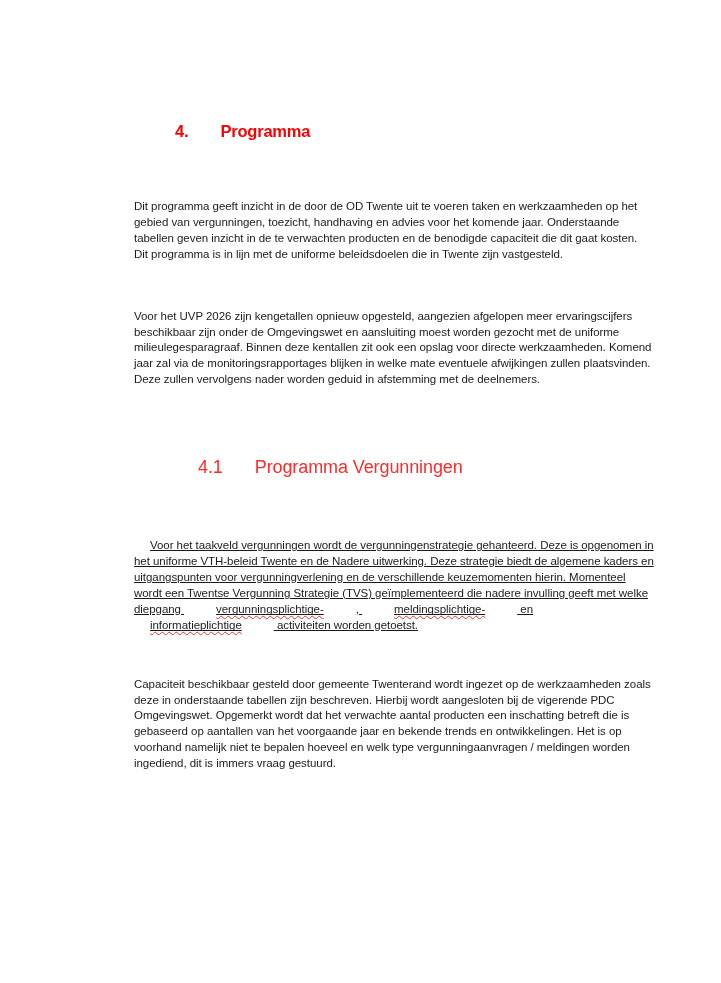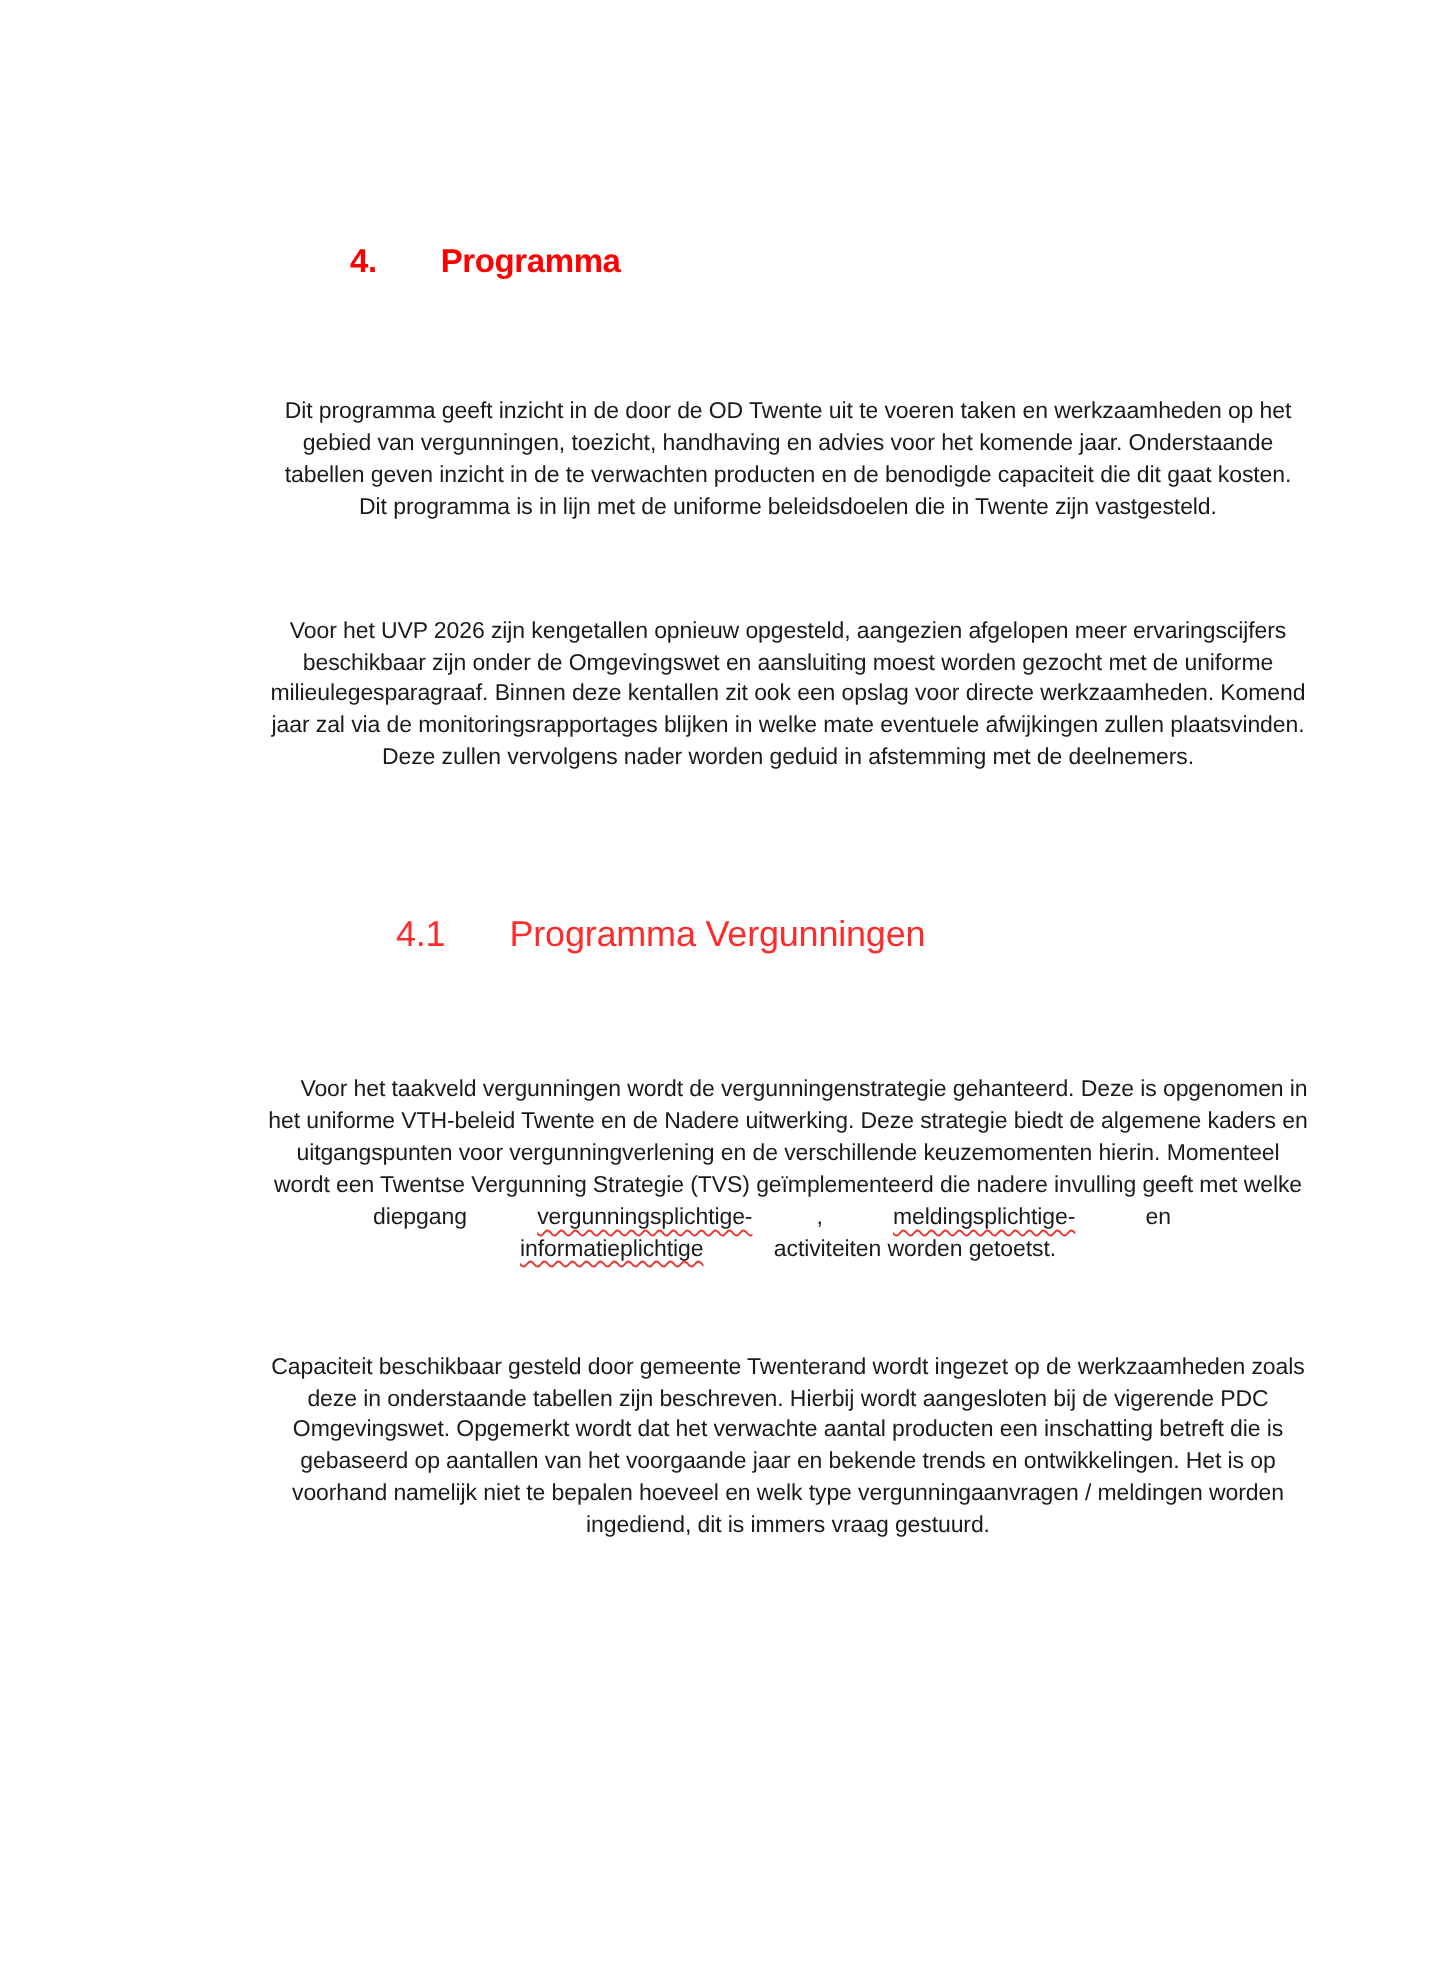--- a/index.html
+++ b/index.html
@@ -48,23 +48,23 @@
     margin: 22px 0 13px 48px;
     letter-spacing: -0.1px;
   }
   .h2 .num { display: inline-block; min-width: 32px; }
   p.body-par {
     color: var(--body-text-color);
     font-size: 11.5px;
     line-height: 15.9px;
     letter-spacing: -0.05px;
     margin: 0 0 14px 0;
-    text-align: center;
+    text-align: left;
   }
-  p.body-par.tight { margin-bottom: 11px; }
+  p.body-par.tight { margin-bottom: 11px; text-decoration: underline; }
   .spell-error {
     text-decoration: underline;
     text-decoration-style: wavy;
     text-decoration-color: var(--spell-check-underline);
     text-decoration-thickness: 1px;
     text-decoration-skip-ink: none;
     text-underline-offset: 2px;
   }
   .footer-line {
     position: absolute;

